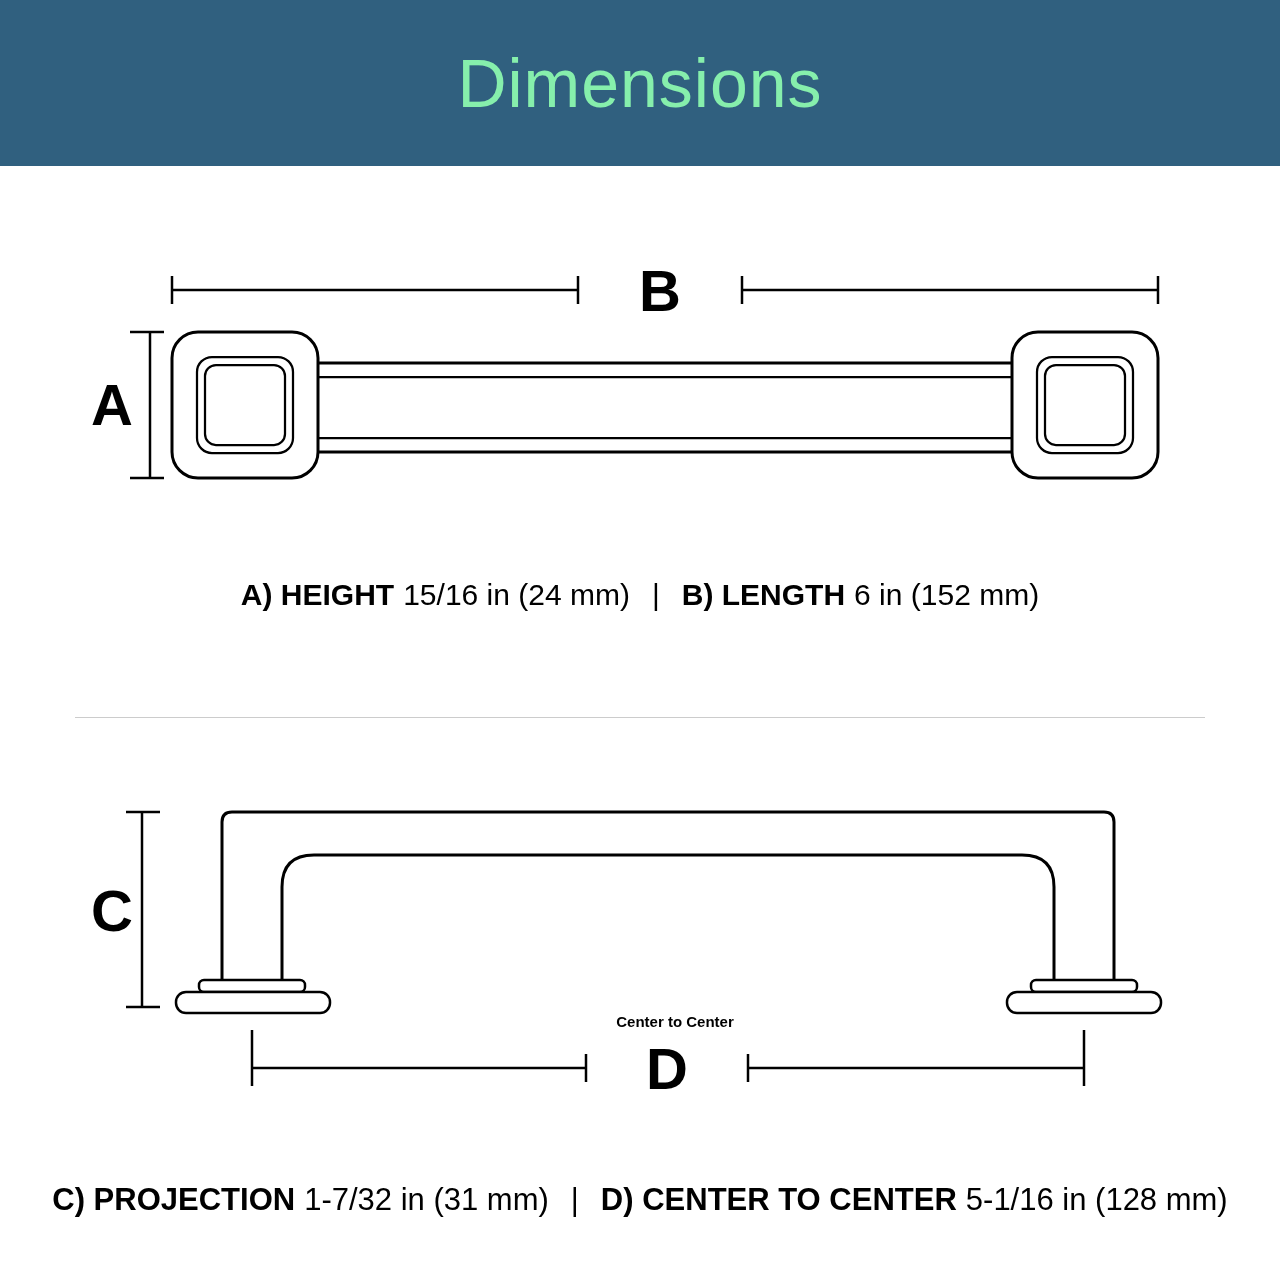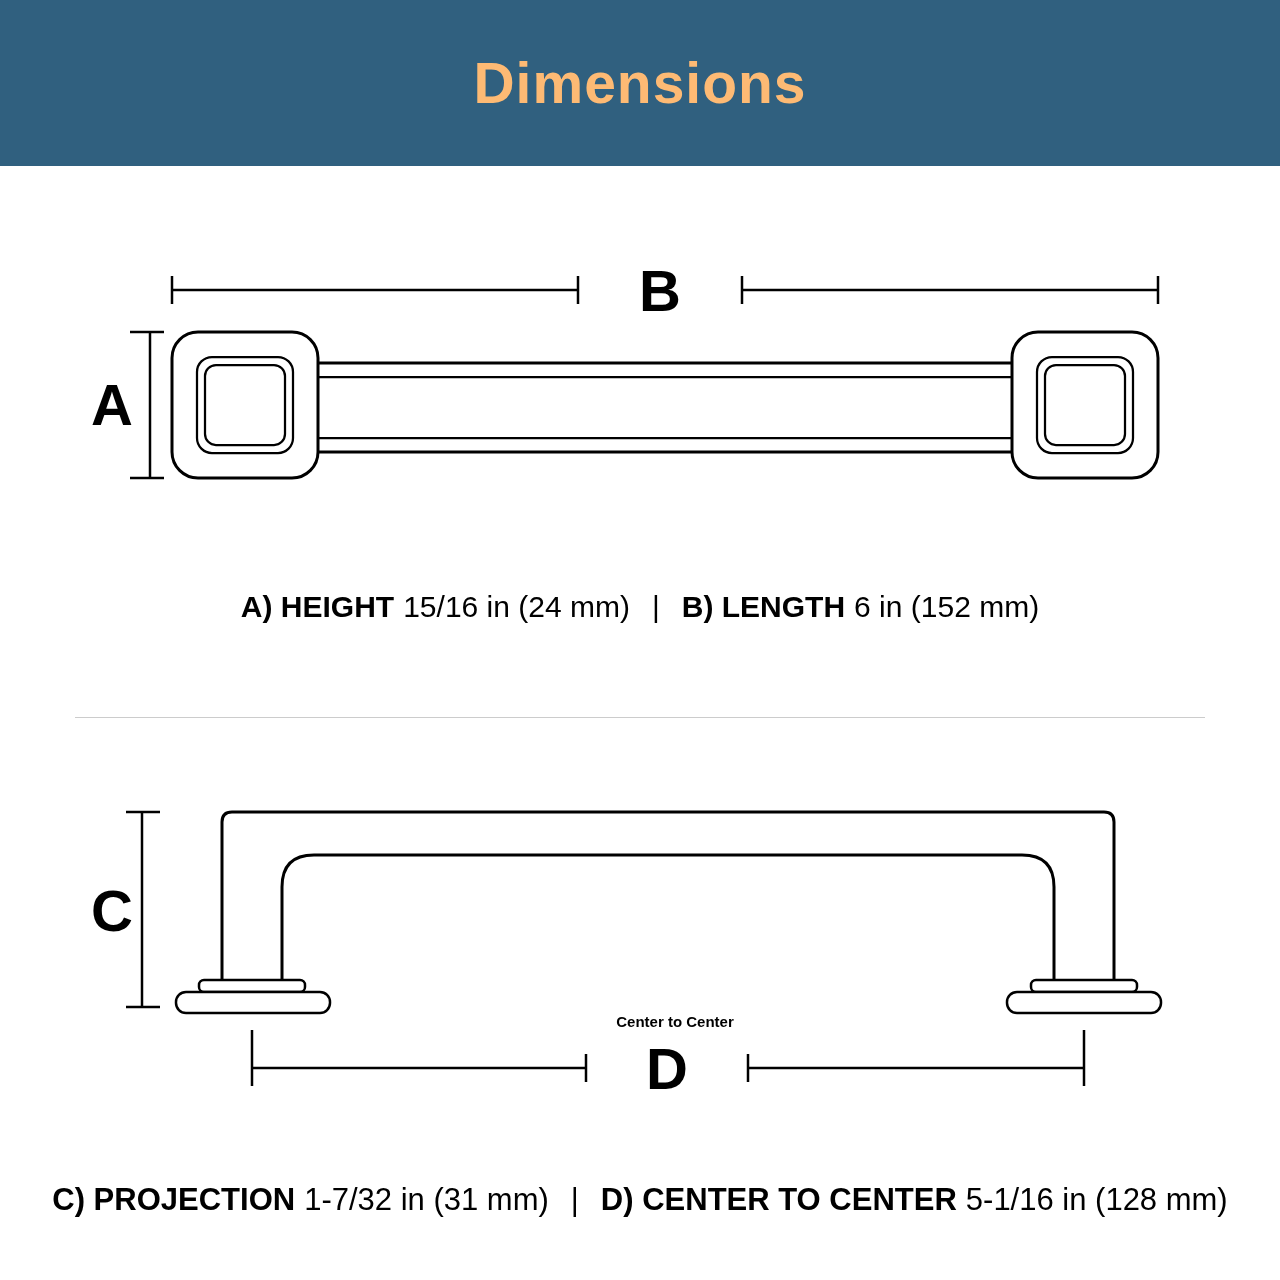--- a/index.html
+++ b/index.html
@@ -10,38 +10,38 @@
     position: relative;
     overflow: hidden;
   }
   .header {
     width: 100%; height: 166px;
     display: flex; align-items: center; justify-content: center;
     background: #30607f;
   }
   .header h1 {
     margin: 0;
-    color: #fdba74;
-    font-size: 57px;
-    font-weight: bold;
+    color: #86efac;
+    font-size: 68px;
+    font-weight: normal;
     letter-spacing: 1px;
   }
   .diagram { position: absolute; left: 0; }
   #top-drawing { top: 255px; }
   #bottom-drawing { top: 790px; }
 
   .caption {
     position: absolute; left: 0;
     width: 100%;
     text-align: center;
     color: #000;
     font-size: 30px;
     white-space: nowrap;
   }
-  #caption-top { top: 590px; }
+  #caption-top { top: 578px; }
   #caption-bottom { top: 1182px; font-size: 31px; }
   .cap-label { font-weight: bold; }
   .cap-value { margin-left: 9px; }
   .sep { display: inline-block; margin: 0 22px; font-weight: normal; }
 
   .divider {
     position: absolute;
     top: 717px; left: 75px;
     width: 1130px; height: 1px;
     background: #cccccc;

